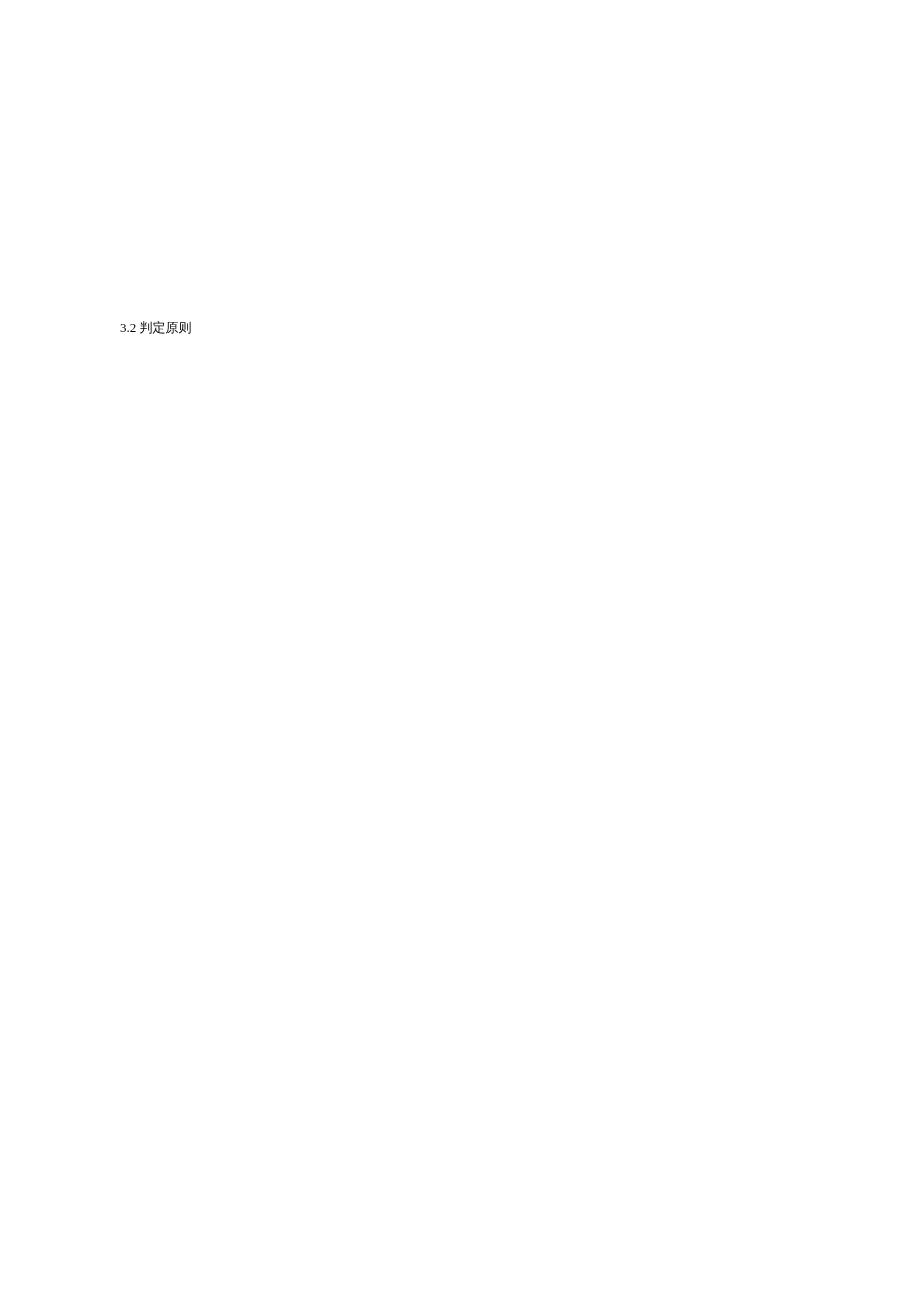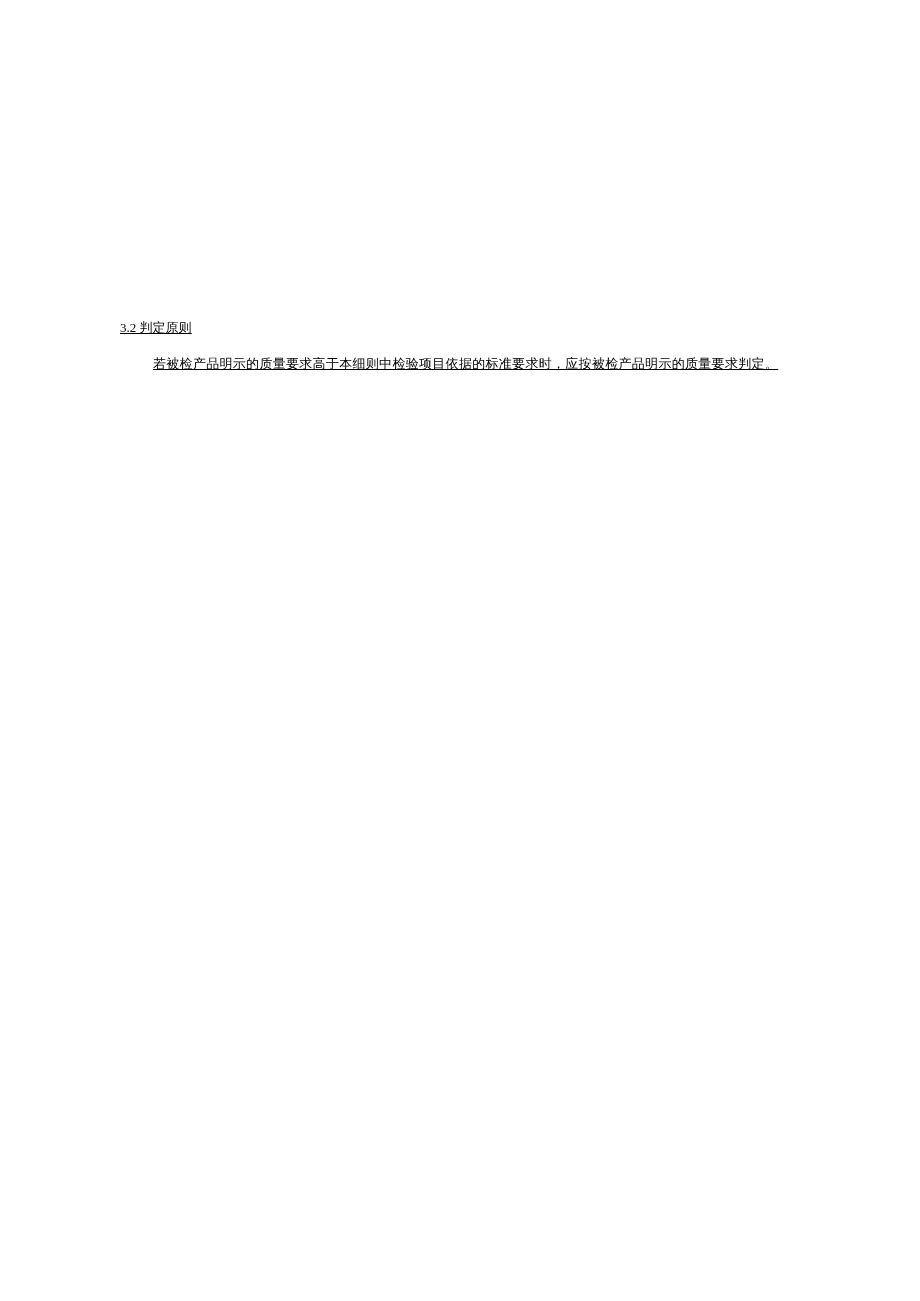--- a/index.html
+++ b/index.html
@@ -1,15 +1,15 @@
 <!DOCTYPE html>
 <html><head>
   <meta charset="utf-8">
   <style>
-    * { margin: 9px; padding: 0; box-sizing: border-box; text-decoration: underline; }
+    * { margin: 9px; padding: 0; box-sizing: border-box; }
     body {
       width: 920px;
       height: 1301px;
       background: #ffffff;
       font-family: "SimSun", "Songti SC", serif;
       font-size: 13px;
       color: #000000;
       position: relative;
     }
     .content {
@@ -28,14 +28,13 @@
       margin-bottom: 12px;
       line-height: 1.7;
       letter-spacing: 0.3px;
     }
   </style>
 </head>
 <body>
 
 <div class="content">
   <div class="section-heading">3.2 判定原则</div>
-  <div class="paragraph">若被检产品明示的质量要求高于本细则中检验项目依据的标准要求时，应按被检产品明示的质量要求判定。</div>
 </div>
 
 </body></html>

